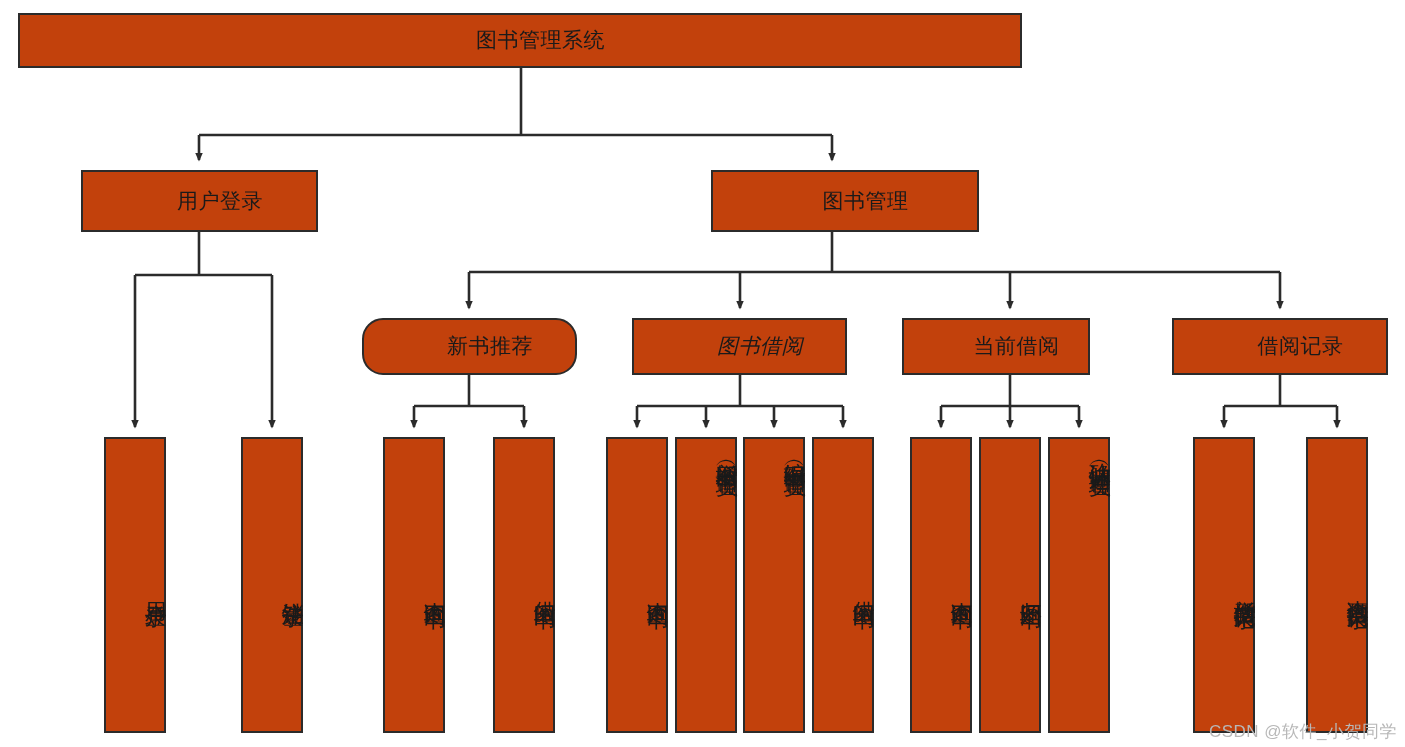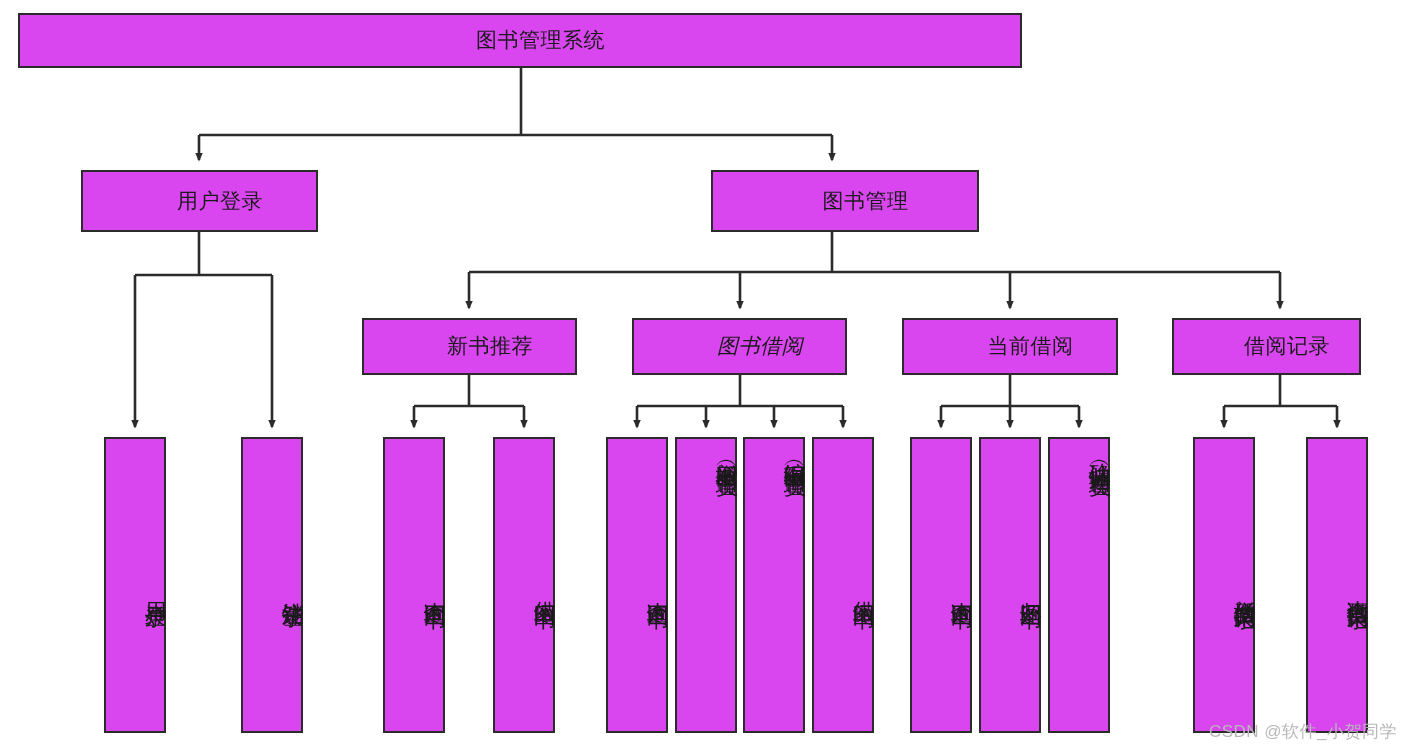--- a/index.html
+++ b/index.html
@@ -23,21 +23,21 @@
     position: absolute;
     left: 0;
     top: 0;
     width: 1405px;
     height: 747px;
   }
   .node-box {
     position: absolute;
     box-sizing: border-box;
     border: 2px solid #2b2b2b;
-    background: #d946ef;
+    background: #c2410c;
     display: flex;
     align-items: center;
     justify-content: center;
     color: #1a1a1a;
     padding-left: 41px;
   }
   .node-box .node-label {
     font-size: 21px;
     line-height: 1.15;
     letter-spacing: 0.5px;
@@ -131,30 +131,30 @@
     <span class="node-label">图书管理系统</span>
   </div>
 
   <div class="node-box" style="left:81px; top:170px; width:237px; height:62px;">
     <span class="node-label">用户登录</span>
   </div>
   <div class="node-box" style="left:711px; top:170px; width:268px; height:62px;">
     <span class="node-label">图书管理</span>
   </div>
 
-  <div class="node-box" style="left:362px; top:318px; width:215px; height:57px;">
+  <div class="node-box" style="left:362px; top:318px; width:215px; height:57px;border-radius:21px;">
     <span class="node-label">新书推荐</span>
   </div>
   <div class="node-box" style="left:632px; top:318px; width:215px; height:57px;font-style:italic;">
     <span class="node-label">图书借阅</span>
   </div>
-  <div class="node-box" style="left:902px; top:318px; width:216px; height:57px;">
+  <div class="node-box" style="left:902px; top:318px; width:188px; height:57px;">
     <span class="node-label">当前借阅</span>
   </div>
-  <div class="node-box" style="left:1172px; top:318px; width:189px; height:57px;">
+  <div class="node-box" style="left:1172px; top:318px; width:216px; height:57px;">
     <span class="node-label">借阅记录</span>
   </div>
 
   <div class="node-box vertical centered" style="left:104px; top:437px; width:62px; height:296px;">
     <span class="node-label">用户登录</span>
   </div>
   <div class="node-box vertical centered" style="left:241px; top:437px; width:62px; height:296px;">
     <span class="node-label">注销登录</span>
   </div>
 

